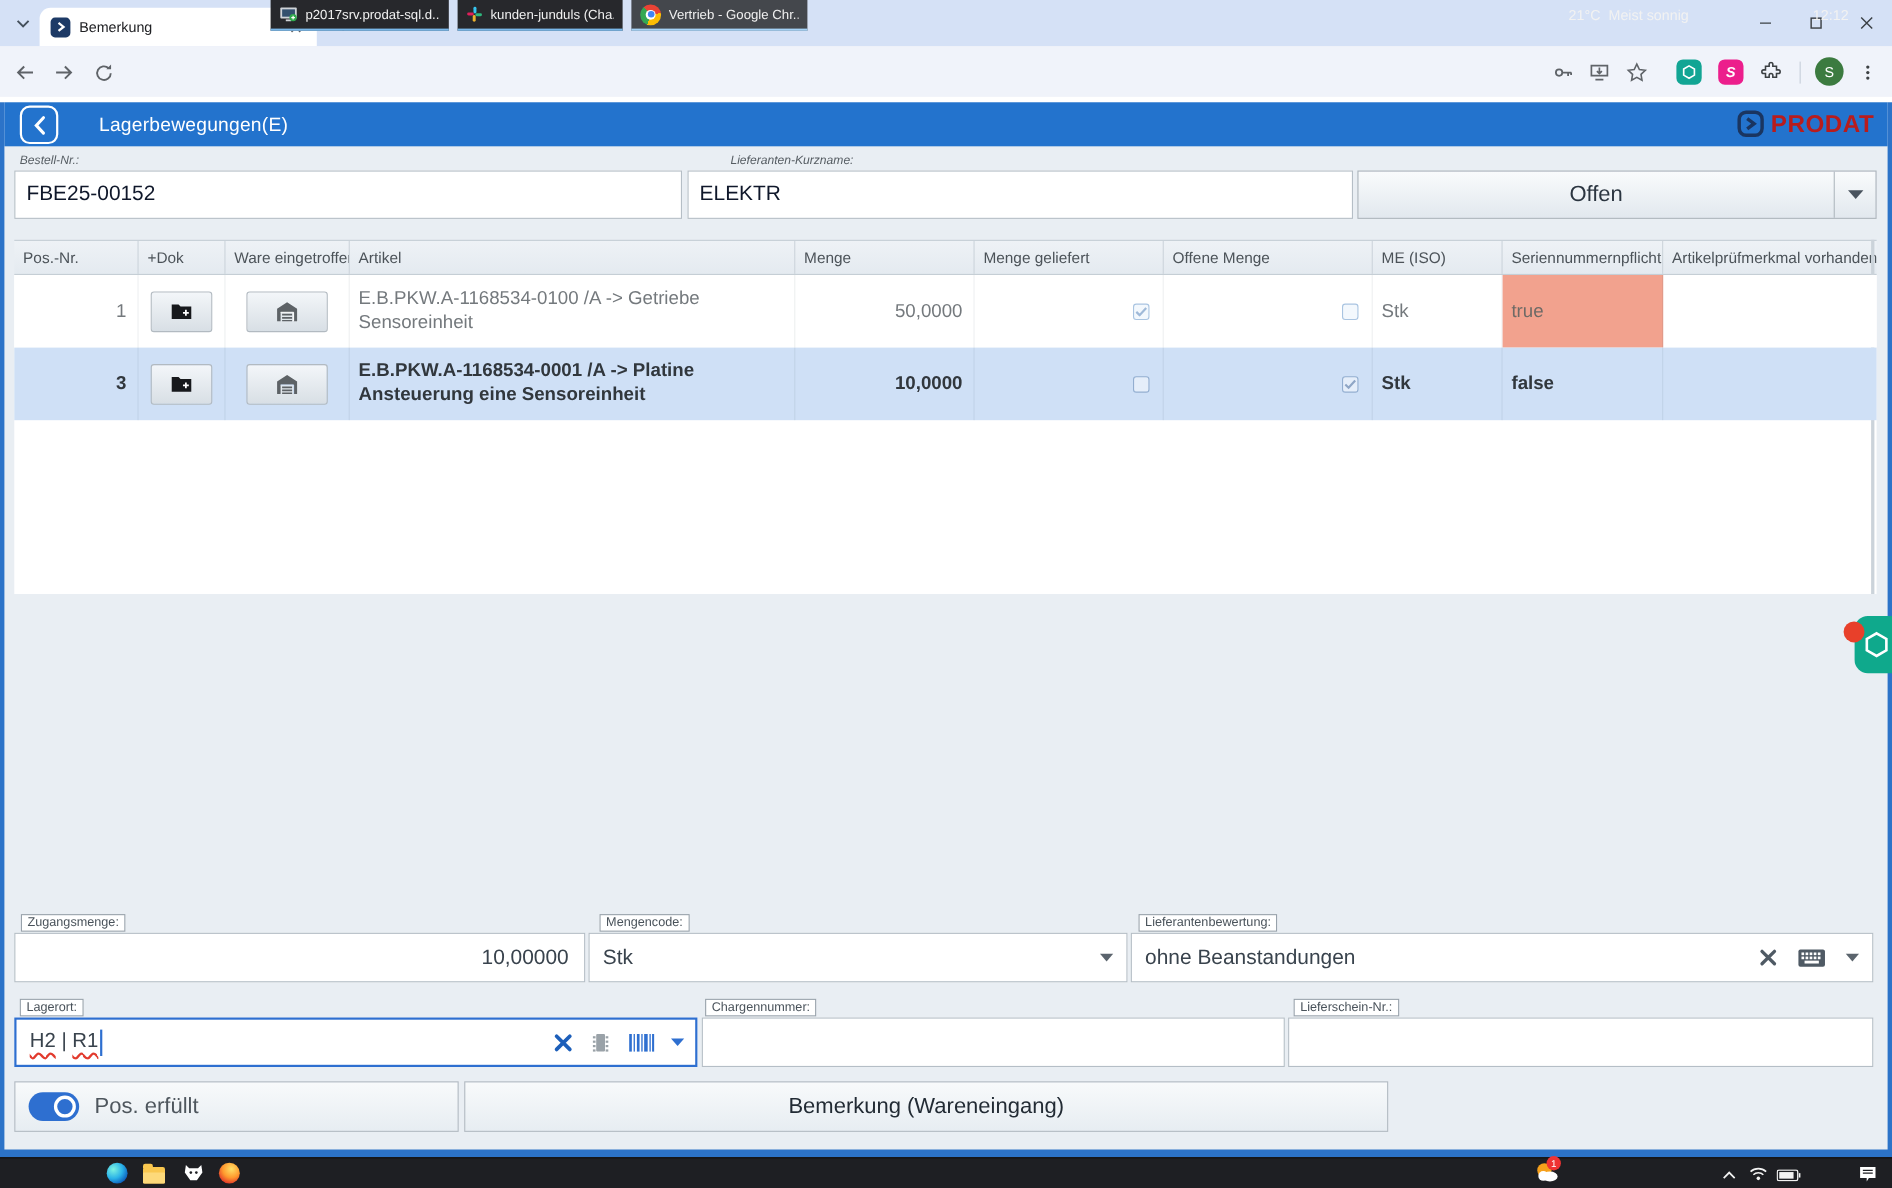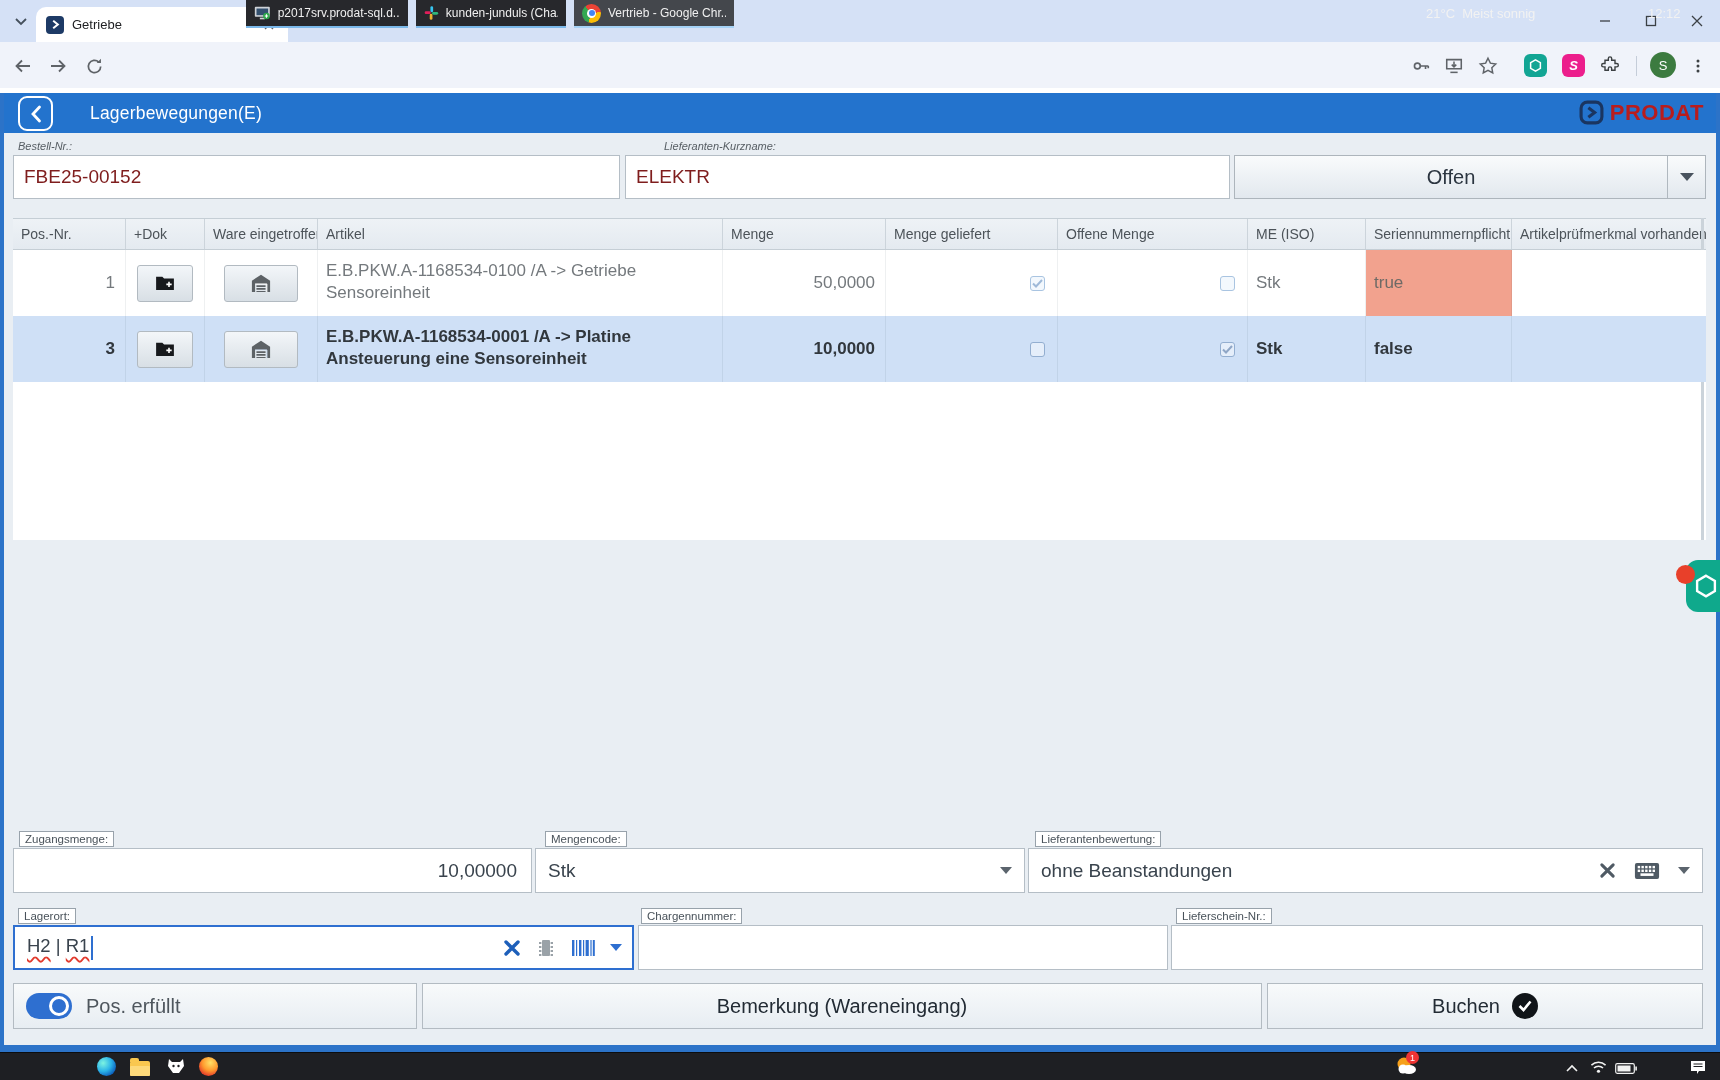--- a/index.html
+++ b/index.html
@@ -49,21 +49,21 @@
   .backbtn{position:absolute;left:18px;top:96px;width:35px;height:35px;border:2.5px solid #fff;
            border-radius:9px;display:flex;align-items:center;justify-content:center;background:#2373cd;}
   .apptitle{position:absolute;left:90px;top:93px;height:40px;line-height:40px;color:#fff;
             font-size:17.5px;font-weight:500;letter-spacing:.2px;}
   .brand{position:absolute;right:16px;top:100px;display:flex;align-items:flex-start;gap:6px;color:#b91c1c;}
   .brand-text{font-size:22px;font-weight:800;letter-spacing:.5px;}
 
   
   .lbl-italic{position:absolute;font-size:11px;font-style:italic;color:#565d63;}
   .field{position:absolute;background:#fff;border:1px solid #b5bec6;height:44px;
-         font-size:19px;color:#7f1d1d;display:flex;align-items:center;}
+         font-size:19px;color:#0f172a;display:flex;align-items:center;}
   .field .val{padding-left:10px;white-space:nowrap;}
   .splitbtn{position:absolute;height:44px;display:flex;background:linear-gradient(#f9fbfc,#e2e8ee);
             border:1px solid #adb5bc;}
   .splitbtn .main{flex:1;display:flex;align-items:center;justify-content:center;
                   font-size:20px;color:#2b3540;}
   .splitbtn .arrow{width:38px;border-left:1px solid #b0b8bf;display:flex;align-items:center;
                    justify-content:center;color:#49535e;}
   .tri{width:0;height:0;border-left:7px solid transparent;border-right:7px solid transparent;
        border-top:8px solid currentColor;}
   .tri.sm{border-left-width:6px;border-right-width:6px;border-top-width:7px;}
@@ -161,21 +161,21 @@
       <svg width="12" height="8" viewBox="0 0 12 8">
           <path d="M1 1l5 5 5-5" stroke="currentColor" stroke-width="1.8" fill="none"></path>
         </svg>
     </div>
     <div class="tab">
       <span class="favicon">
         <svg width="11" height="11" viewBox="0 0 12 12">
             <path d="M3.5 2l5 4-5 4" stroke="#fff" stroke-width="2.2" fill="none"></path>
           </svg>
       </span>
-      <span class="tab-title">Getriebe</span>
+      <span class="tab-title">Bemerkung</span>
       <span class="tab-close">
         <svg width="10" height="10" viewBox="0 0 10 10">
             <path d="M1 1l8 8M9 1l-8 8" stroke="currentColor" stroke-width="1.4"></path>
           </svg>
       </span>
     </div>
     <div class="newtab">
       <svg width="14" height="14" viewBox="0 0 14 14">
           <path d="M7 1v12M1 7h12" stroke="currentColor" stroke-width="1.6"></path>
         </svg>
@@ -502,28 +502,20 @@
 
   <div class="bigbtn panelpos" style="left:13px;width:404px">
     <span class="toggle">
         <span class="knob"></span>
       </span>
     <span>Pos. erfüllt</span>
   </div>
   <div class="bigbtn" style="left:422px;width:840px">
     <span>Bemerkung (Wareneingang)</span>
   </div>
-  <div class="bigbtn" style="left:1267px;width:436px">
-    <span>Buchen</span>
-    <span class="buchen-check">
-      <svg width="14" height="12" viewBox="0 0 14 12">
-          <path d="M1.5 6l4 4L12.5 1.5" stroke="#fff" stroke-width="2.6" fill="none"></path>
-        </svg>
-    </span>
-  </div>
 
   <div class="taskbar"></div>
   <div class="tbicon" style="left:96px;top:1056px">
       <span class="circ edge-c"></span>
     </div>
   <div class="tbicon" style="left:130px;top:1058px">
       <span class="folder-ic"></span>
     </div>
   <div class="tbicon" style="left:166px;top:1056px">
     <svg width="18" height="16" viewBox="0 0 18 16">

